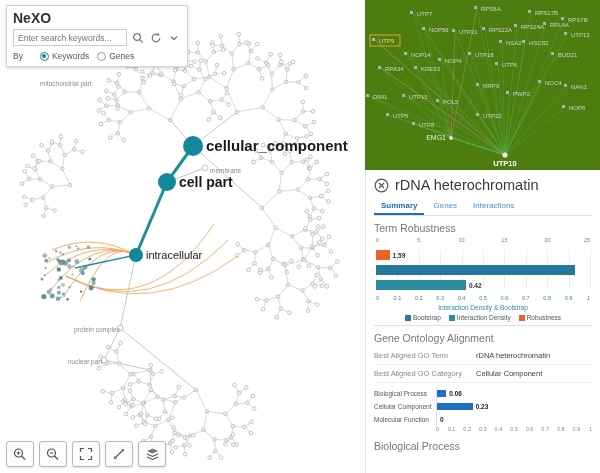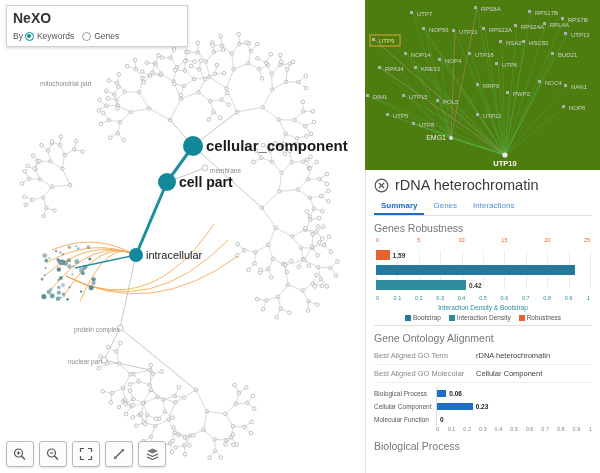--- a/index.html
+++ b/index.html
@@ -5,21 +5,21 @@
   *{margin:0;padding:0;box-sizing:border-box}
   body{font-family:"Liberation Sans",sans-serif;background:#fff}
   #app{position:relative;width:600px;height:473px;overflow:hidden;background:#fff}
   #left-panel{position:absolute;left:0;top:0;width:365px;height:473px;background:#fff}
   #tree-svg{position:absolute;left:0;top:0}
   .search-card{position:absolute;left:6px;top:5px;width:182px;background:#fff;border:1px solid #d2d2d2;box-shadow:0 1px 3px rgba(0,0,0,.18);z-index:5;padding:4px 6px 5px 6px}
   .search-title{font-size:14px;font-weight:bold;color:#333}
   .search-row{display:flex;align-items:center;gap:3px;margin-top:3px}
   .search-input{flex:1;min-width:0;font-size:8.5px;padding:2px 4px;border:1px solid #ccc;color:#333;height:17px;outline:none}
   .icon-btn{width:15px;height:15px;display:flex;align-items:center;justify-content:center;cursor:pointer}
-  .by-row{display:flex;align-items:center;gap:2px;margin-top:5px;font-size:8.5px;color:#555}
+  .by-row{display:flex;align-items:center;gap:17px;margin-top:5px;font-size:8.5px;color:#555}
   .radio-item{display:flex;align-items:center;gap:3px;cursor:pointer}
   .radio{width:9px;height:9px;border:1px solid #999;border-radius:50%;display:inline-block;position:relative;background:#fff}
   .radio.sel{border-color:#12889a}
   .radio.sel::after{content:"";position:absolute;left:1.5px;top:1.5px;width:4px;height:4px;background:#12889a;border-radius:50%}
   .zoom-controls{position:absolute;left:6px;bottom:6px;display:flex;gap:5px;z-index:5}
   .ctrl-btn{width:28px;height:26px;background:#fcfcfc;border:1px solid #b9b9b9;border-radius:3px;display:flex;align-items:center;justify-content:center;box-shadow:0 1px 2px rgba(0,0,0,.12);cursor:pointer}
   #right-col{position:absolute;left:365px;top:0;width:235px;height:473px}
   #network-panel{position:relative;width:235px;height:170px;background:#4d7c0f;overflow:hidden}
   #detail-panel{position:relative;width:235px;height:303px;background:#fff;padding:6px 8px 0 8px;border-left:1px solid #e5e5e5;overflow:hidden}
   .detail-header{display:flex;align-items:center;gap:6px;margin-top:1px}
@@ -824,20 +824,40 @@
         <circle cx="136" cy="255" r="7" fill="#12889a"></circle>
         <text x="146" y="258.85" font-size="11" fill="#1a1a1a" font-weight="normal">intracellular</text>
         <text x="40" y="86" font-size="6.5" fill="#8a8a8a">mitochondrial part</text>
         <text x="210" y="173" font-size="6.5" fill="#8a8a8a">membrane</text>
         <text x="74" y="332" font-size="6.5" fill="#8a8a8a">protein complex</text>
         <text x="68" y="364" font-size="6.5" fill="#8a8a8a">nuclear part</text>
       </svg>
 
     <div class="search-card">
       <div class="search-title">NeXO</div>
+      <div class="search-row">
+        <input class="search-input" placeholder="Enter search keywords..." style="">
+        <span class="icon-btn">
+          <svg width="12" height="12" viewBox="0 0 12 12">
+              <circle cx="5" cy="5" r="3.4" fill="none" stroke="#777" stroke-width="1.3"></circle>
+              <line x1="7.6" y1="7.6" x2="10.6" y2="10.6" stroke="#777" stroke-width="1.3"></line>
+            </svg>
+        </span>
+        <span class="icon-btn">
+          <svg width="12" height="12" viewBox="0 0 12 12">
+              <path d="M9.8 6a3.8 3.8 0 1 1-1.2-2.8" fill="none" stroke="#777" stroke-width="1.2"></path>
+              <polygon points="8.2,0.8 9.6,3.6 6.4,3.4" fill="#777"></polygon>
+            </svg>
+        </span>
+        <span class="icon-btn">
+          <svg width="10" height="10" viewBox="0 0 10 10">
+              <polyline points="2,3.5 5,6.5 8,3.5" fill="none" stroke="#777" stroke-width="1.3"></polyline>
+            </svg>
+        </span>
+      </div>
       <div class="by-row">
         <span>By</span>
         <span id="by-options" style="display:flex;gap:8px">
             <span class="radio-item">
               <span class="radio sel"></span>
               <span>Keywords</span>
             </span>
             <span class="radio-item">
               <span class="radio"></span>
               <span>Genes</span>
@@ -1027,21 +1047,21 @@
         <span class="detail-title">rDNA heterochromatin</span>
       </div>
 
       <div class="tabs" id="tabs">
           <span class="tab active">Summary</span>
           <span class="tab">Genes</span>
           <span class="tab">Interactions</span>
         </div>
 
 
-      <div class="section-title">Genes Robustness</div>
+      <div class="section-title">Term Robustness</div>
       <div id="chart1">
           <div class="haxis">
             <span style="left: 0%; color: rgb(232, 98, 45);">0</span>
             <span style="left: 20%; color: rgb(232, 98, 45);">5</span>
             <span style="left: 40%; color: rgb(232, 98, 45);">10</span>
             <span style="left: 60%; color: rgb(232, 98, 45);">15</span>
             <span style="left: 80%; color: rgb(232, 98, 45);">20</span>
             <span style="left: 100%; color: rgb(232, 98, 45);">25</span>
           </div>
           <div class="plot">
@@ -1099,21 +1119,21 @@
         </div>
 
       <div class="divider"></div>
       <div class="section-title">Gene Ontology Alignment</div>
 
       <div class="row2">
         <span class="lbl">Best Aligned GO Term</span>
         <span class="val">rDNA heterochromatin</span>
       </div>
       <div class="row2">
-        <span class="lbl">Best Aligned GO Molecular</span>
+        <span class="lbl">Best Aligned GO Category</span>
         <span class="val">Cellular Component</span>
       </div>
 
       <div id="chart2">
           <div class="go-row">
             <span class="go-lbl">Biological Process</span>
             <div class="go-area">
               <div class="go-bar" style="width: 6%; background: rgb(30, 111, 191);"></div>
               <span class="go-val">0.06</span>
             </div>

